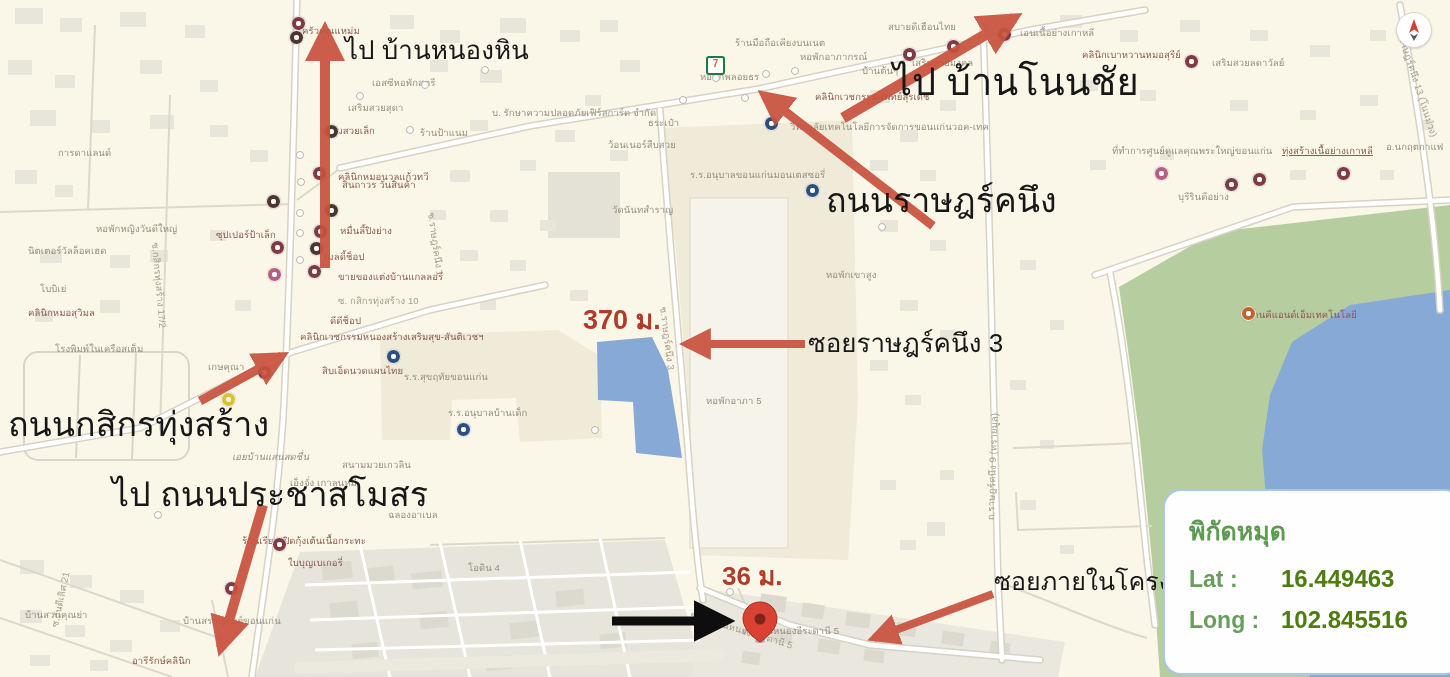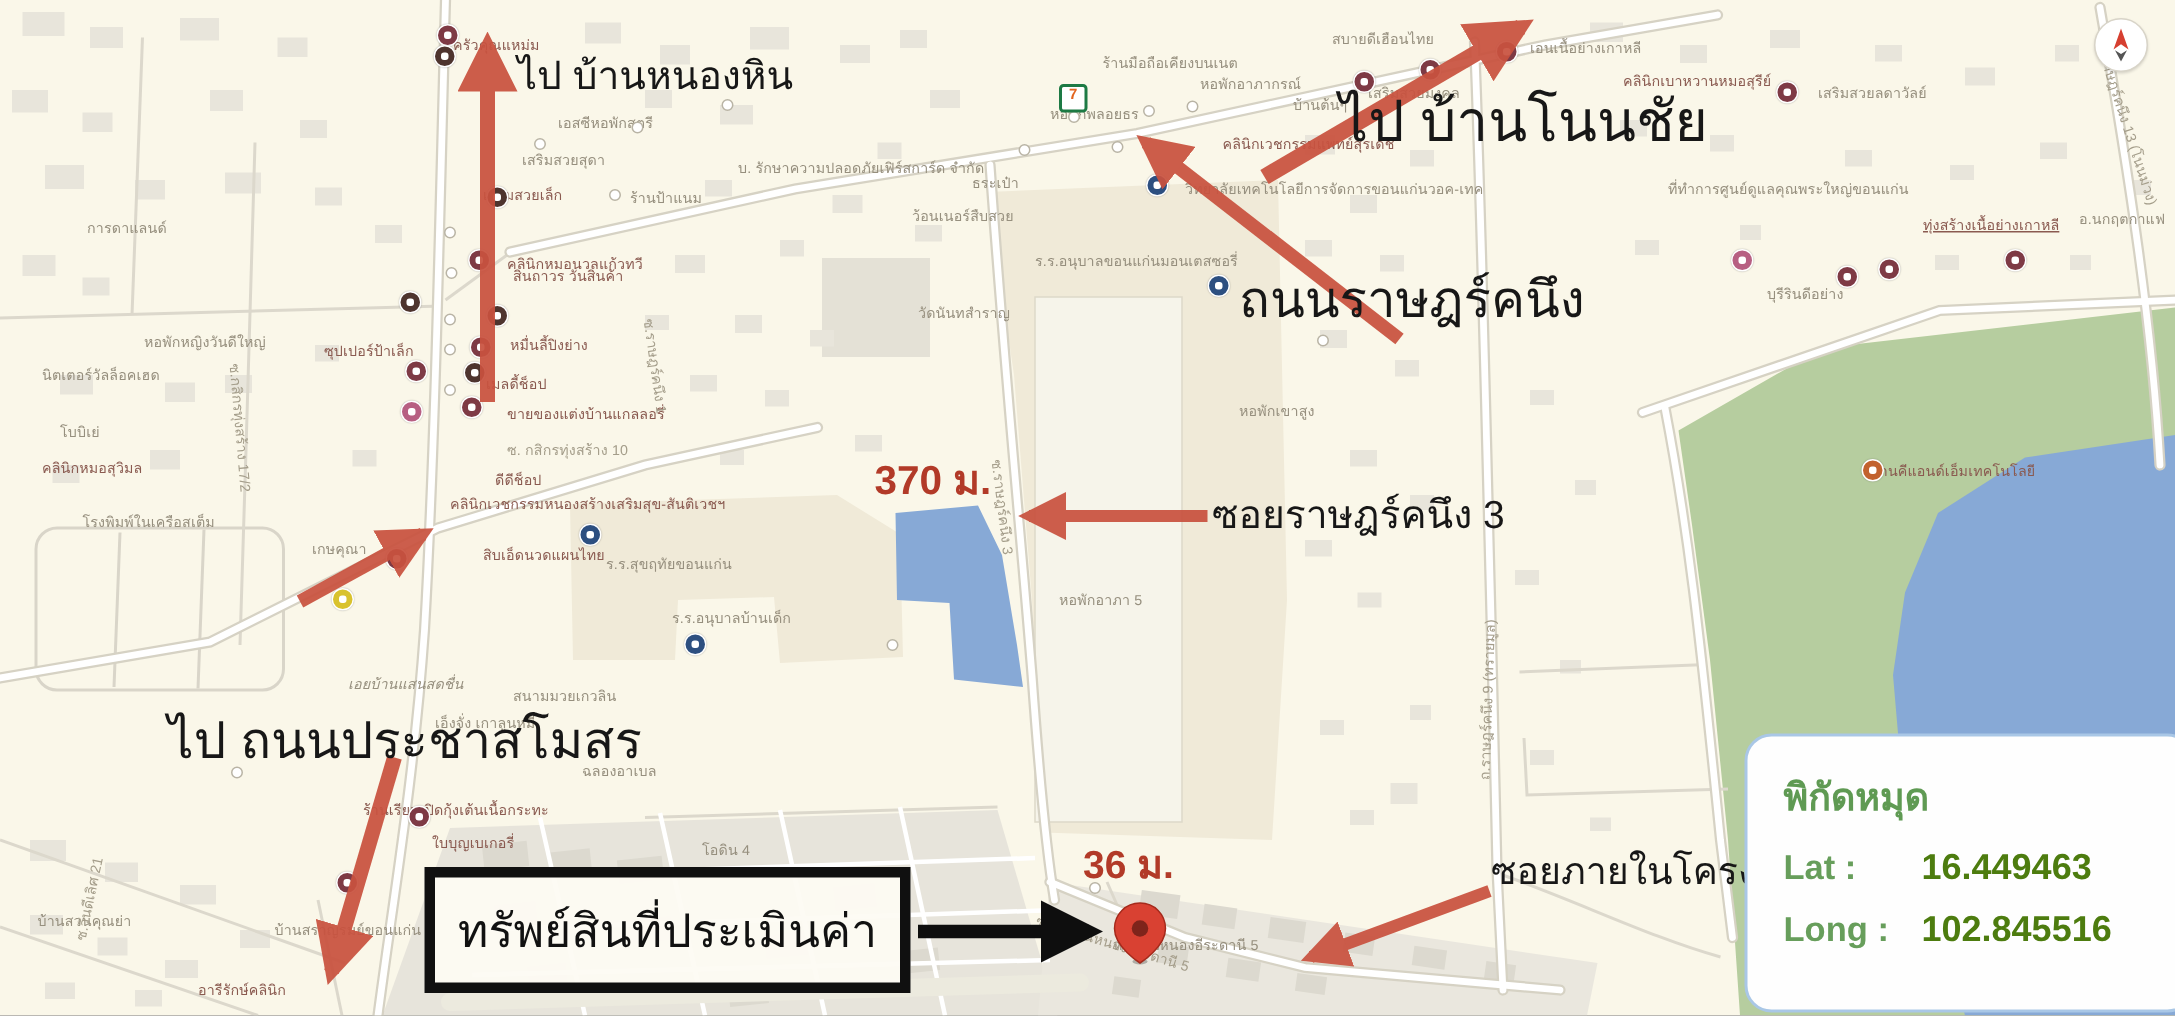--- a/index.html
+++ b/index.html
@@ -281,21 +281,21 @@
       <span class="ml" style="left: 790px; top: 122px;">วิทยาลัยเทคโนโลยีการจัดการขอนแก่นวอค-เทค</span>
       <span class="ml" style="left: 690px; top: 170px;">ร.ร.อนุบาลขอนแก่นมอนเตสซอรี่</span>
       <span class="ml" style="left: 826px; top: 270px;">หอพักเขาสูง</span>
       <span class="ml" style="left: 706px; top: 396px;">หอพักอาภา 5</span>
       <span class="ml" style="left: 888px; top: 22px;">สบายดีเฮือนไทย</span>
       <span class="ml" style="left: 912px; top: 58px;">เสริมสวยมงคล</span>
       <span class="ml" style="left: 862px; top: 66px;">บ้านต้นๆ</span>
       <span class="ml" style="left: 1020px; top: 28px;">เอนเนื้อย่างเกาหลี</span>
       <span class="ml p" style="left: 1082px; top: 50px;">คลินิกเบาหวานหมอสุรีย์</span>
       <span class="ml" style="left: 1212px; top: 58px;">เสริมสวยลดาวัลย์</span>
-      <span class="ml" style="left: 1112px; top: 122px;">ที่ทำการศูนย์ดูแลคุณพระใหญ่ขอนแก่น</span>
+      <span class="ml" style="left: 1112px; top: 146px;">ที่ทำการศูนย์ดูแลคุณพระใหญ่ขอนแก่น</span>
       <span class="ml p" style="left: 1282px; top: 146px; text-decoration: underline;">ทุ่งสร้างเนื้อย่างเกาหลี</span>
       <span class="ml" style="left: 1386px; top: 142px;">อ.นกฤตกาแฟ</span>
       <span class="ml" style="left: 1178px; top: 192px;">บุรีรินดีอย่าง</span>
       <span class="ml p" style="left: 1248px; top: 310px;">ร้านคีแอนด์เอ็มเทคโนโลยี</span>
       <span class="ml" style="left: 742px; top: 586px; margin-top: 40px;">หมู่บ้านหนองอีระดานี 5</span>
       <span class="ml r" style="left: 668px; top: 306px; transform: rotate(83deg);">ซ.ราษฎร์คนึง 3</span>
       <span class="ml r" style="left: 436px; top: 212px; transform: rotate(82deg);">ซ.ราษฎร์คนึง 1</span>
       <span class="ml r" style="left: 986px; top: 520px; transform: rotate(-88deg);">ถ.ราษฎร์คนึง 9 (ทรายมูล)</span>
       <span class="ml r" style="left: 1404px; top: 28px; transform: rotate(72deg);">ถ.ราษฎร์คนึง 13 (โนนม่วง)</span>
       <span class="ml r" style="left: 160px; top: 242px; transform: rotate(85deg);">ซ.กสิกรทุ่งสร้าง 17/2</span>
@@ -377,27 +377,25 @@
       <path d="M760,602 c-9.5,0 -17,7.5 -17,17 c0,12.5 17,23 17,23 c0,0 17,-10.5 17,-23 c0,-9.5 -7.5,-17 -17,-17 z" fill="#d94132" stroke="#a52a1c" stroke-width="1"></path>
       <circle cx="760" cy="619" r="5.5" fill="#7e241b"></circle>
     </g>
   </svg>
 
   <div class="ann" style="left:345px;top:36px;font-size:26px;">ไป บ้านหนองหิน</div>
   <div class="ann" style="left:893px;top:62px;font-size:38px;">ไป บ้านโนนชัย</div>
   <div class="ann" style="left:826px;top:182px;font-size:34px;">ถนนราษฎร์คนึง</div>
   <div class="ann red" style="left:583px;top:306px;font-size:27px;">370 ม.</div>
   <div class="ann" style="left:808px;top:329px;font-size:26px;">ซอยราษฎร์คนึง 3</div>
+  <div class="ann" style="left:8px;top:406px;font-size:34px;">ถนนกสิกรทุ่งสร้าง</div>
   <div class="ann" style="left:112px;top:476px;font-size:34px;">ไป ถนนประชาสโมสร</div>
   <div class="ann red" style="left:722px;top:562px;font-size:26px;">36 ม.</div>
   <div class="ann" style="left:994px;top:568px;font-size:25px;">ซอยภายในโครงการ</div>
 
-  <div class="prop-box">
-    <span>ทรัพย์สินที่ประเมินค่า</span>
-  </div>
 
   <div class="coords">
     <div class="title">พิกัดหมุด</div>
     <div class="row">
       <span class="lbl">Lat :</span>
       <span class="val">16.449463</span>
     </div>
     <div class="row">
       <span class="lbl">Long :</span>
       <span class="val">102.845516</span>

